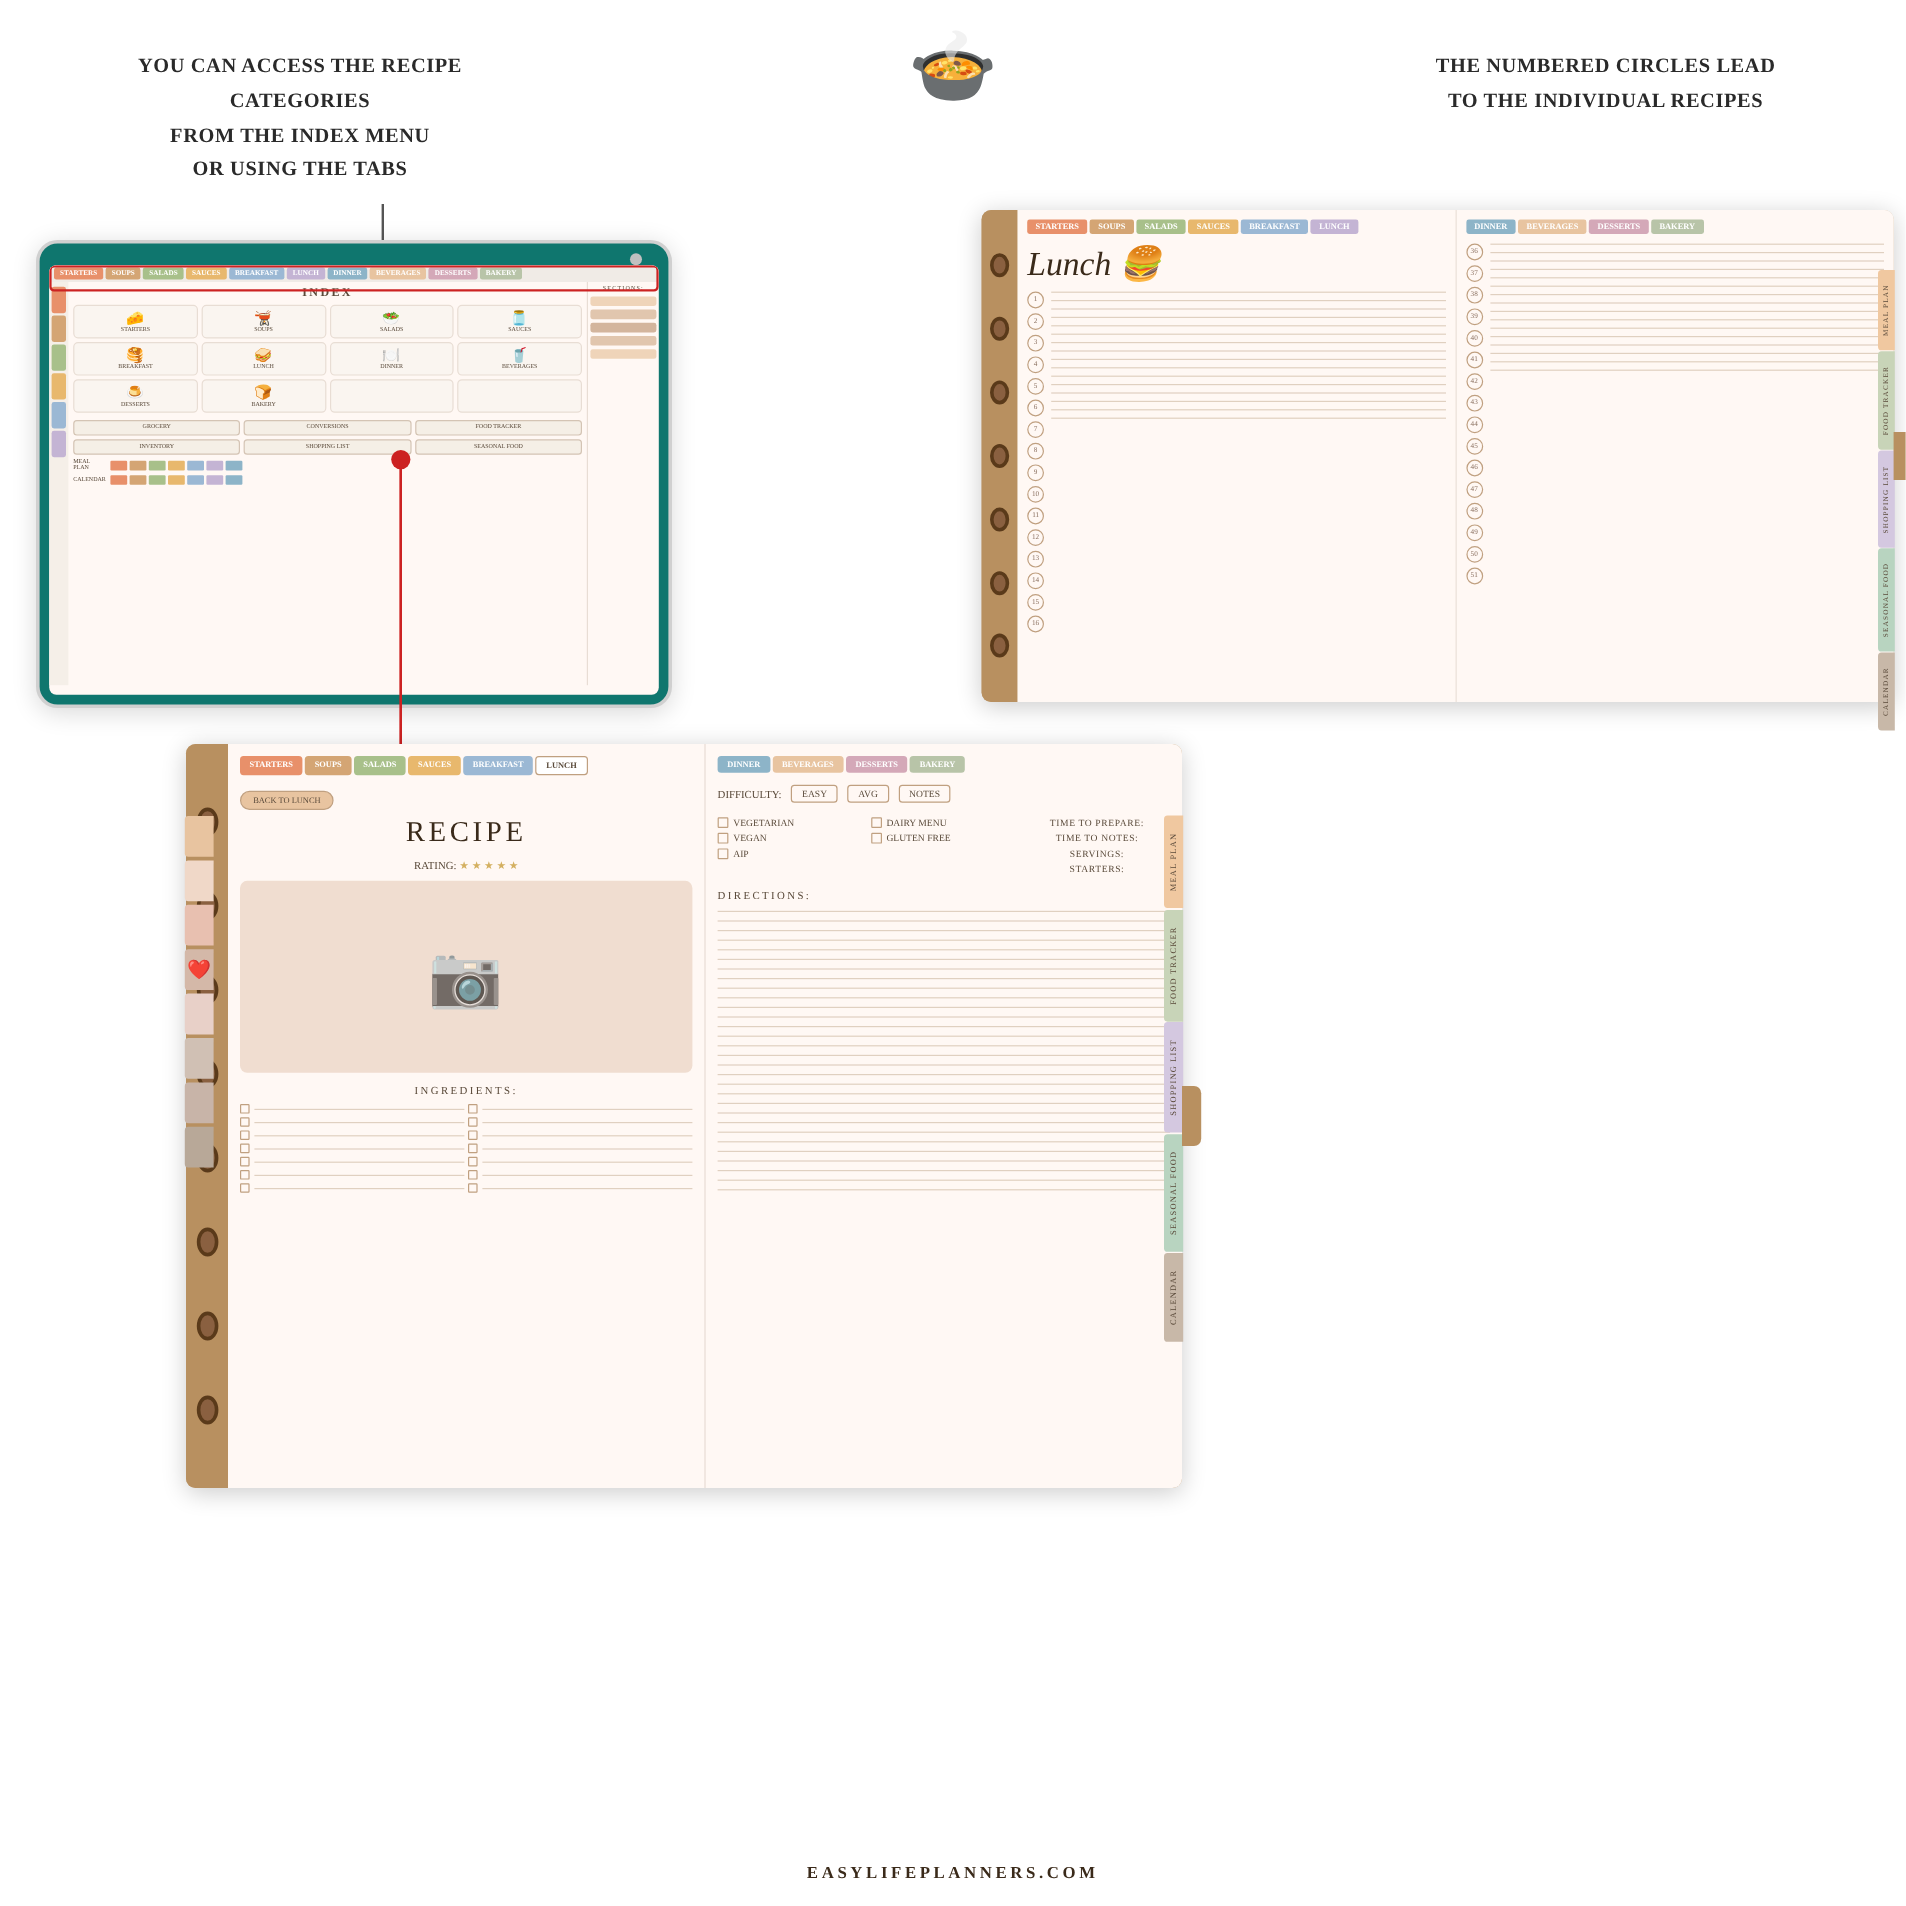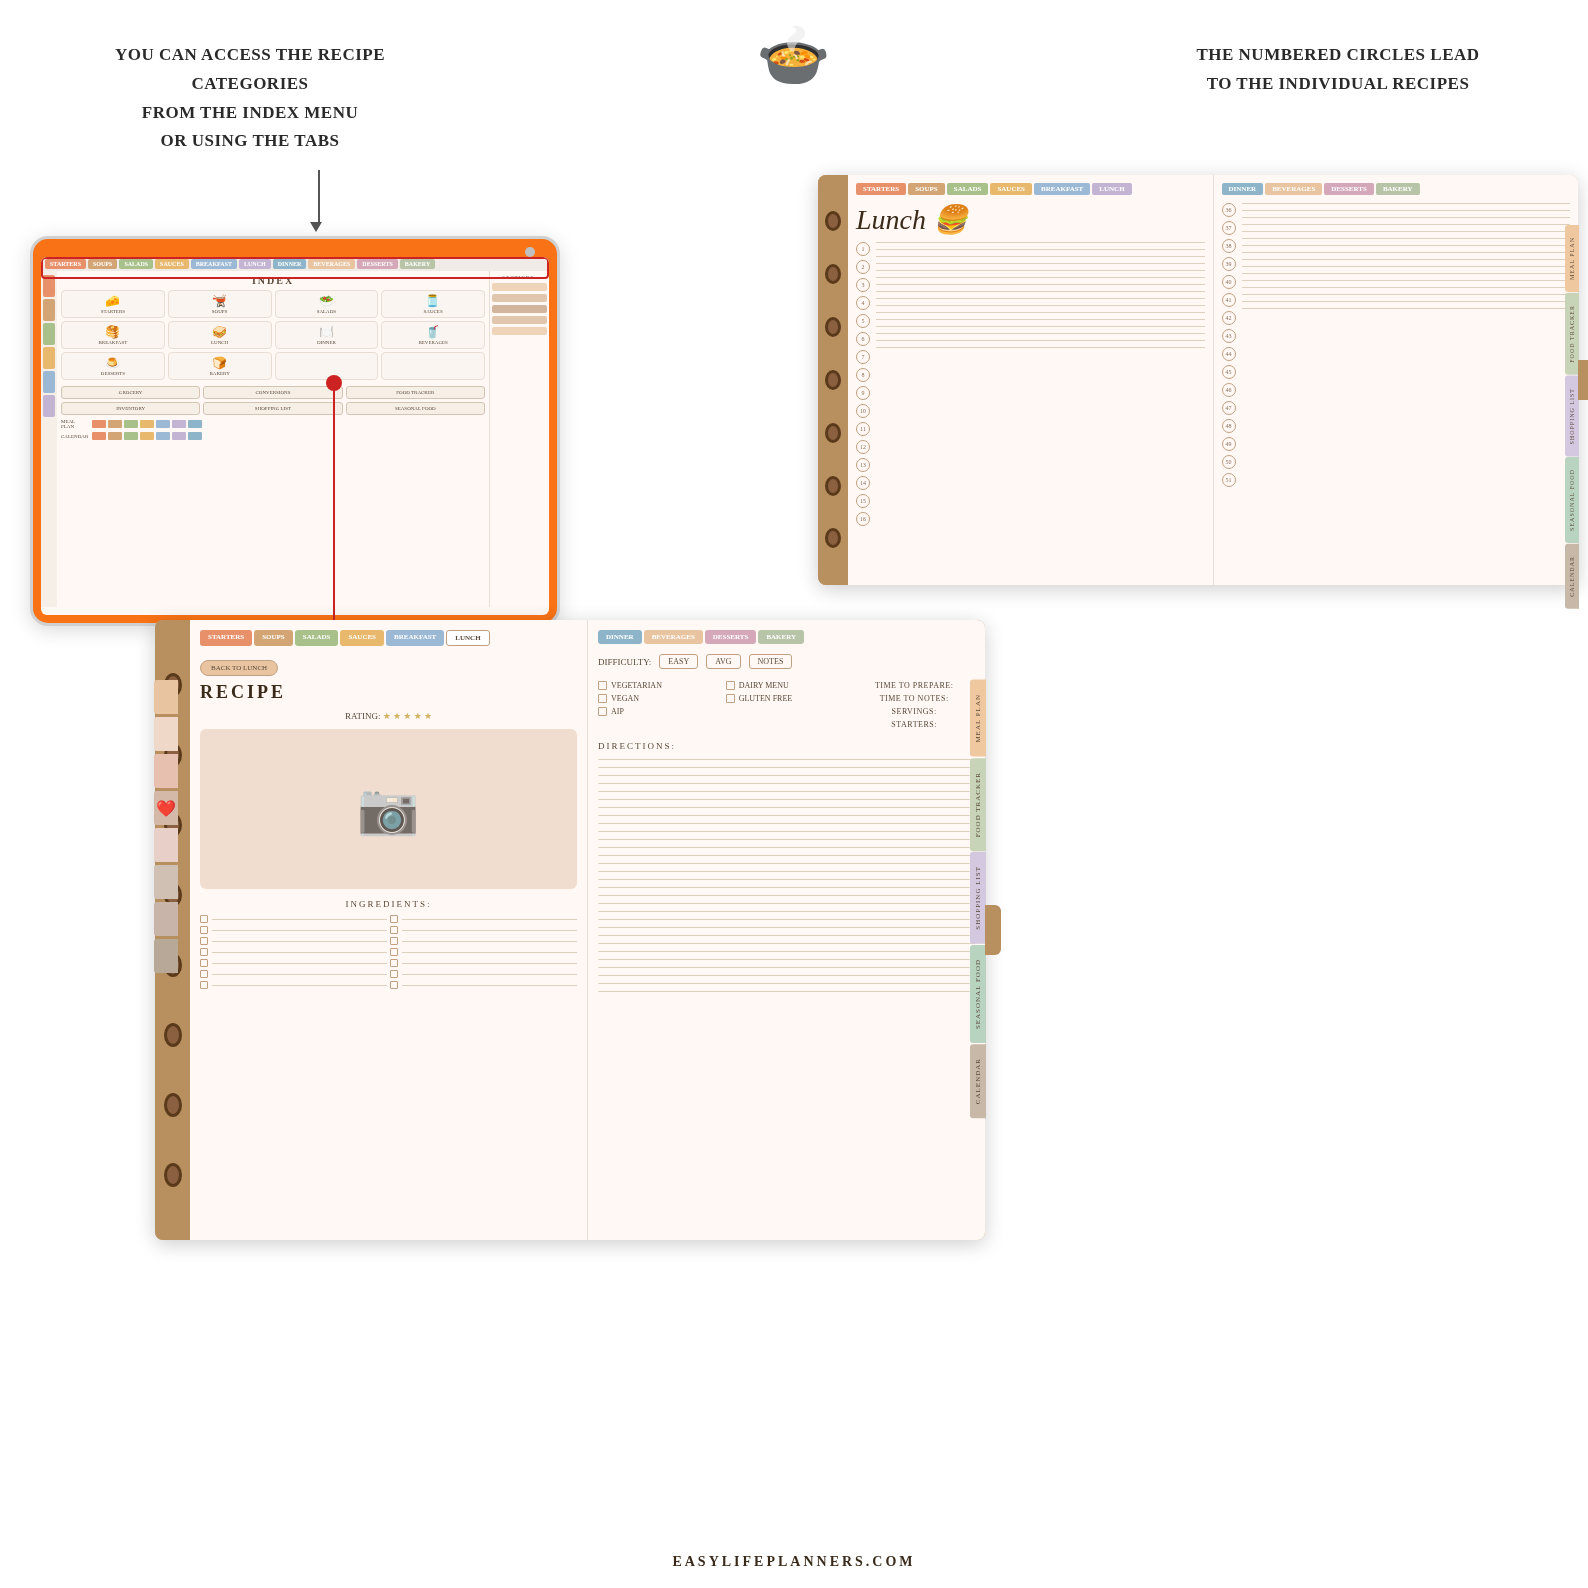--- a/index.html
+++ b/index.html
@@ -54,27 +54,26 @@
       position: absolute;
       top: 200px;
       left: 30px;
       width: 530px;
       height: 390px;
     }
 
     .tablet {
       width: 100%;
       height: 100%;
-      background: #f97316;
+      background: #0f766e;
       border-radius: 18px;
       border: 3px solid #d0d0d0;
       box-shadow: 0 4px 20px rgba(0,0,0,0.15);
       position: relative;
       overflow: hidden;
-      margin-top: 36px;
     }
 
     .tablet-camera {
       position: absolute;
       top: 8px;
       right: 22px;
       width: 10px;
       height: 10px;
       background: #c0c0c0;
       border-radius: 50%;
@@ -488,23 +487,23 @@
       border: 1px solid #c0a080;
       border-radius: 10px;
       padding: 3px 10px;
       font-size: 7px;
       color: #5a4a3a;
       display: inline-block;
       margin-bottom: 6px;
     }
 
     .recipe-title {
-      text-align: left;
-      font-size: 18px;
-      font-weight: bold;
+      text-align: center;
+      font-size: 24px;
+      font-weight: normal;
       letter-spacing: 3px;
       color: #3a2a1a;
       margin-bottom: 8px;
     }
 
     .rating-row {
       text-align: center;
       font-size: 9px;
       color: #5a4a3a;
       margin-bottom: 8px;

